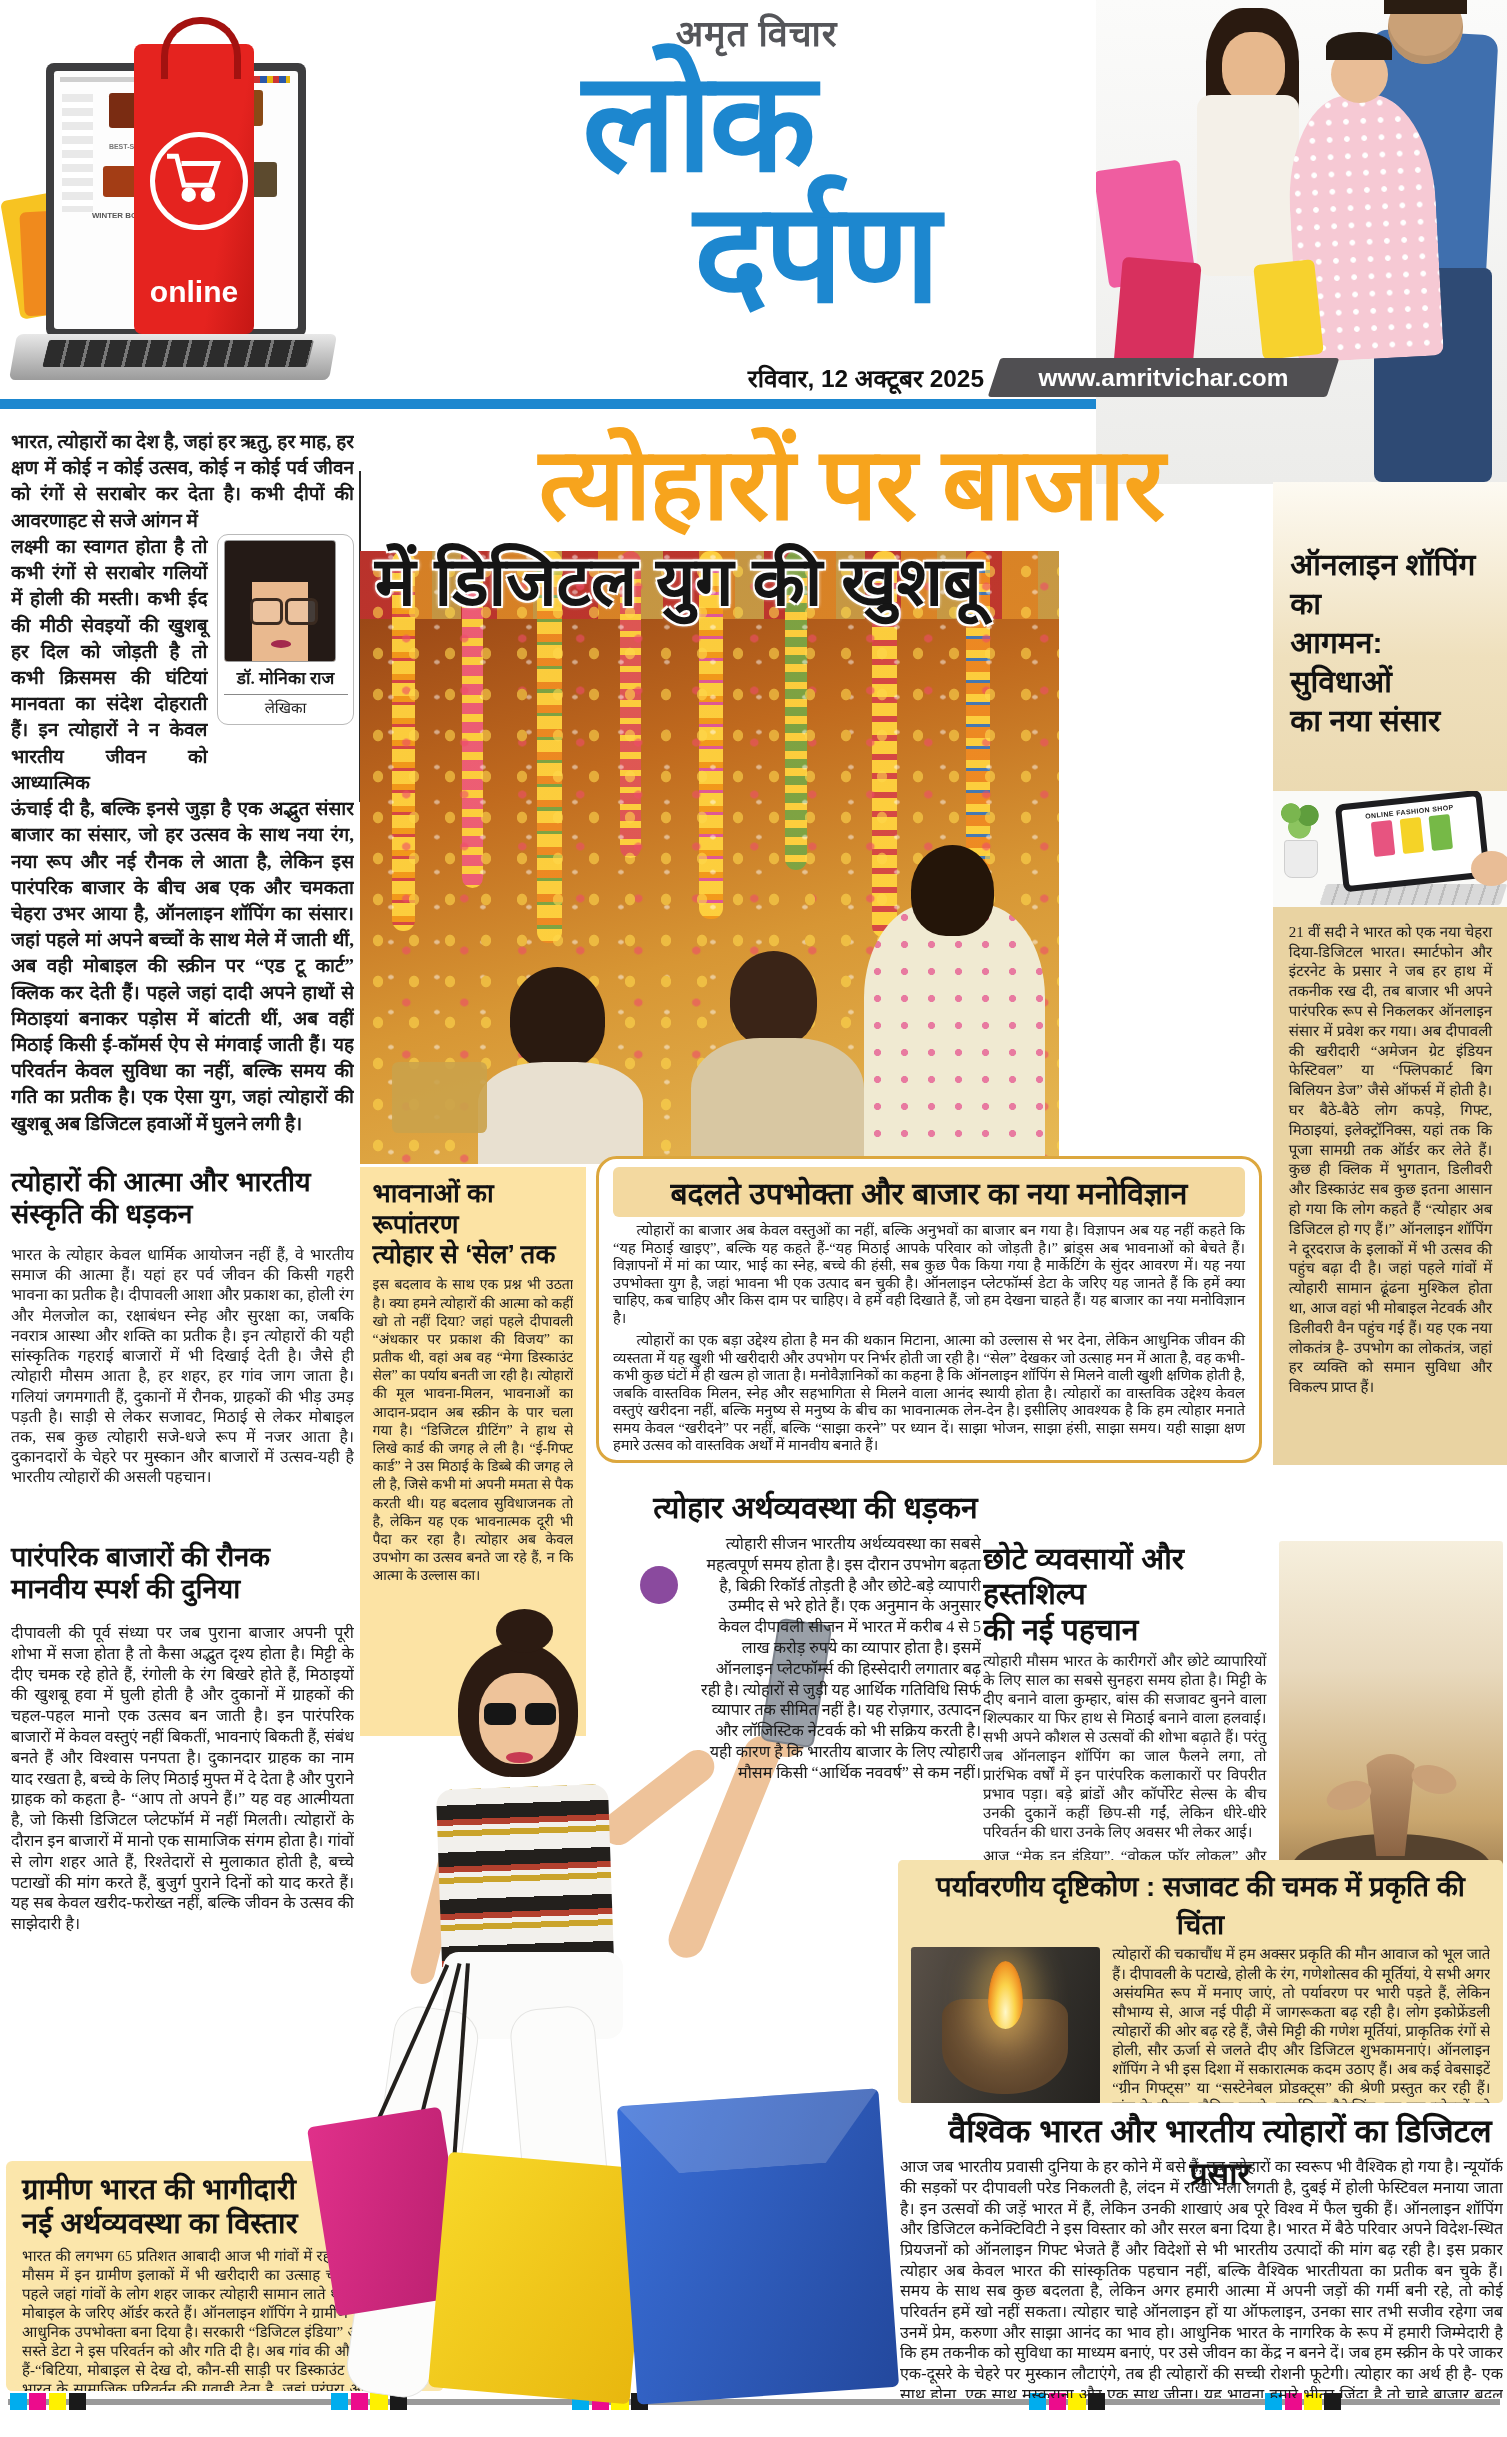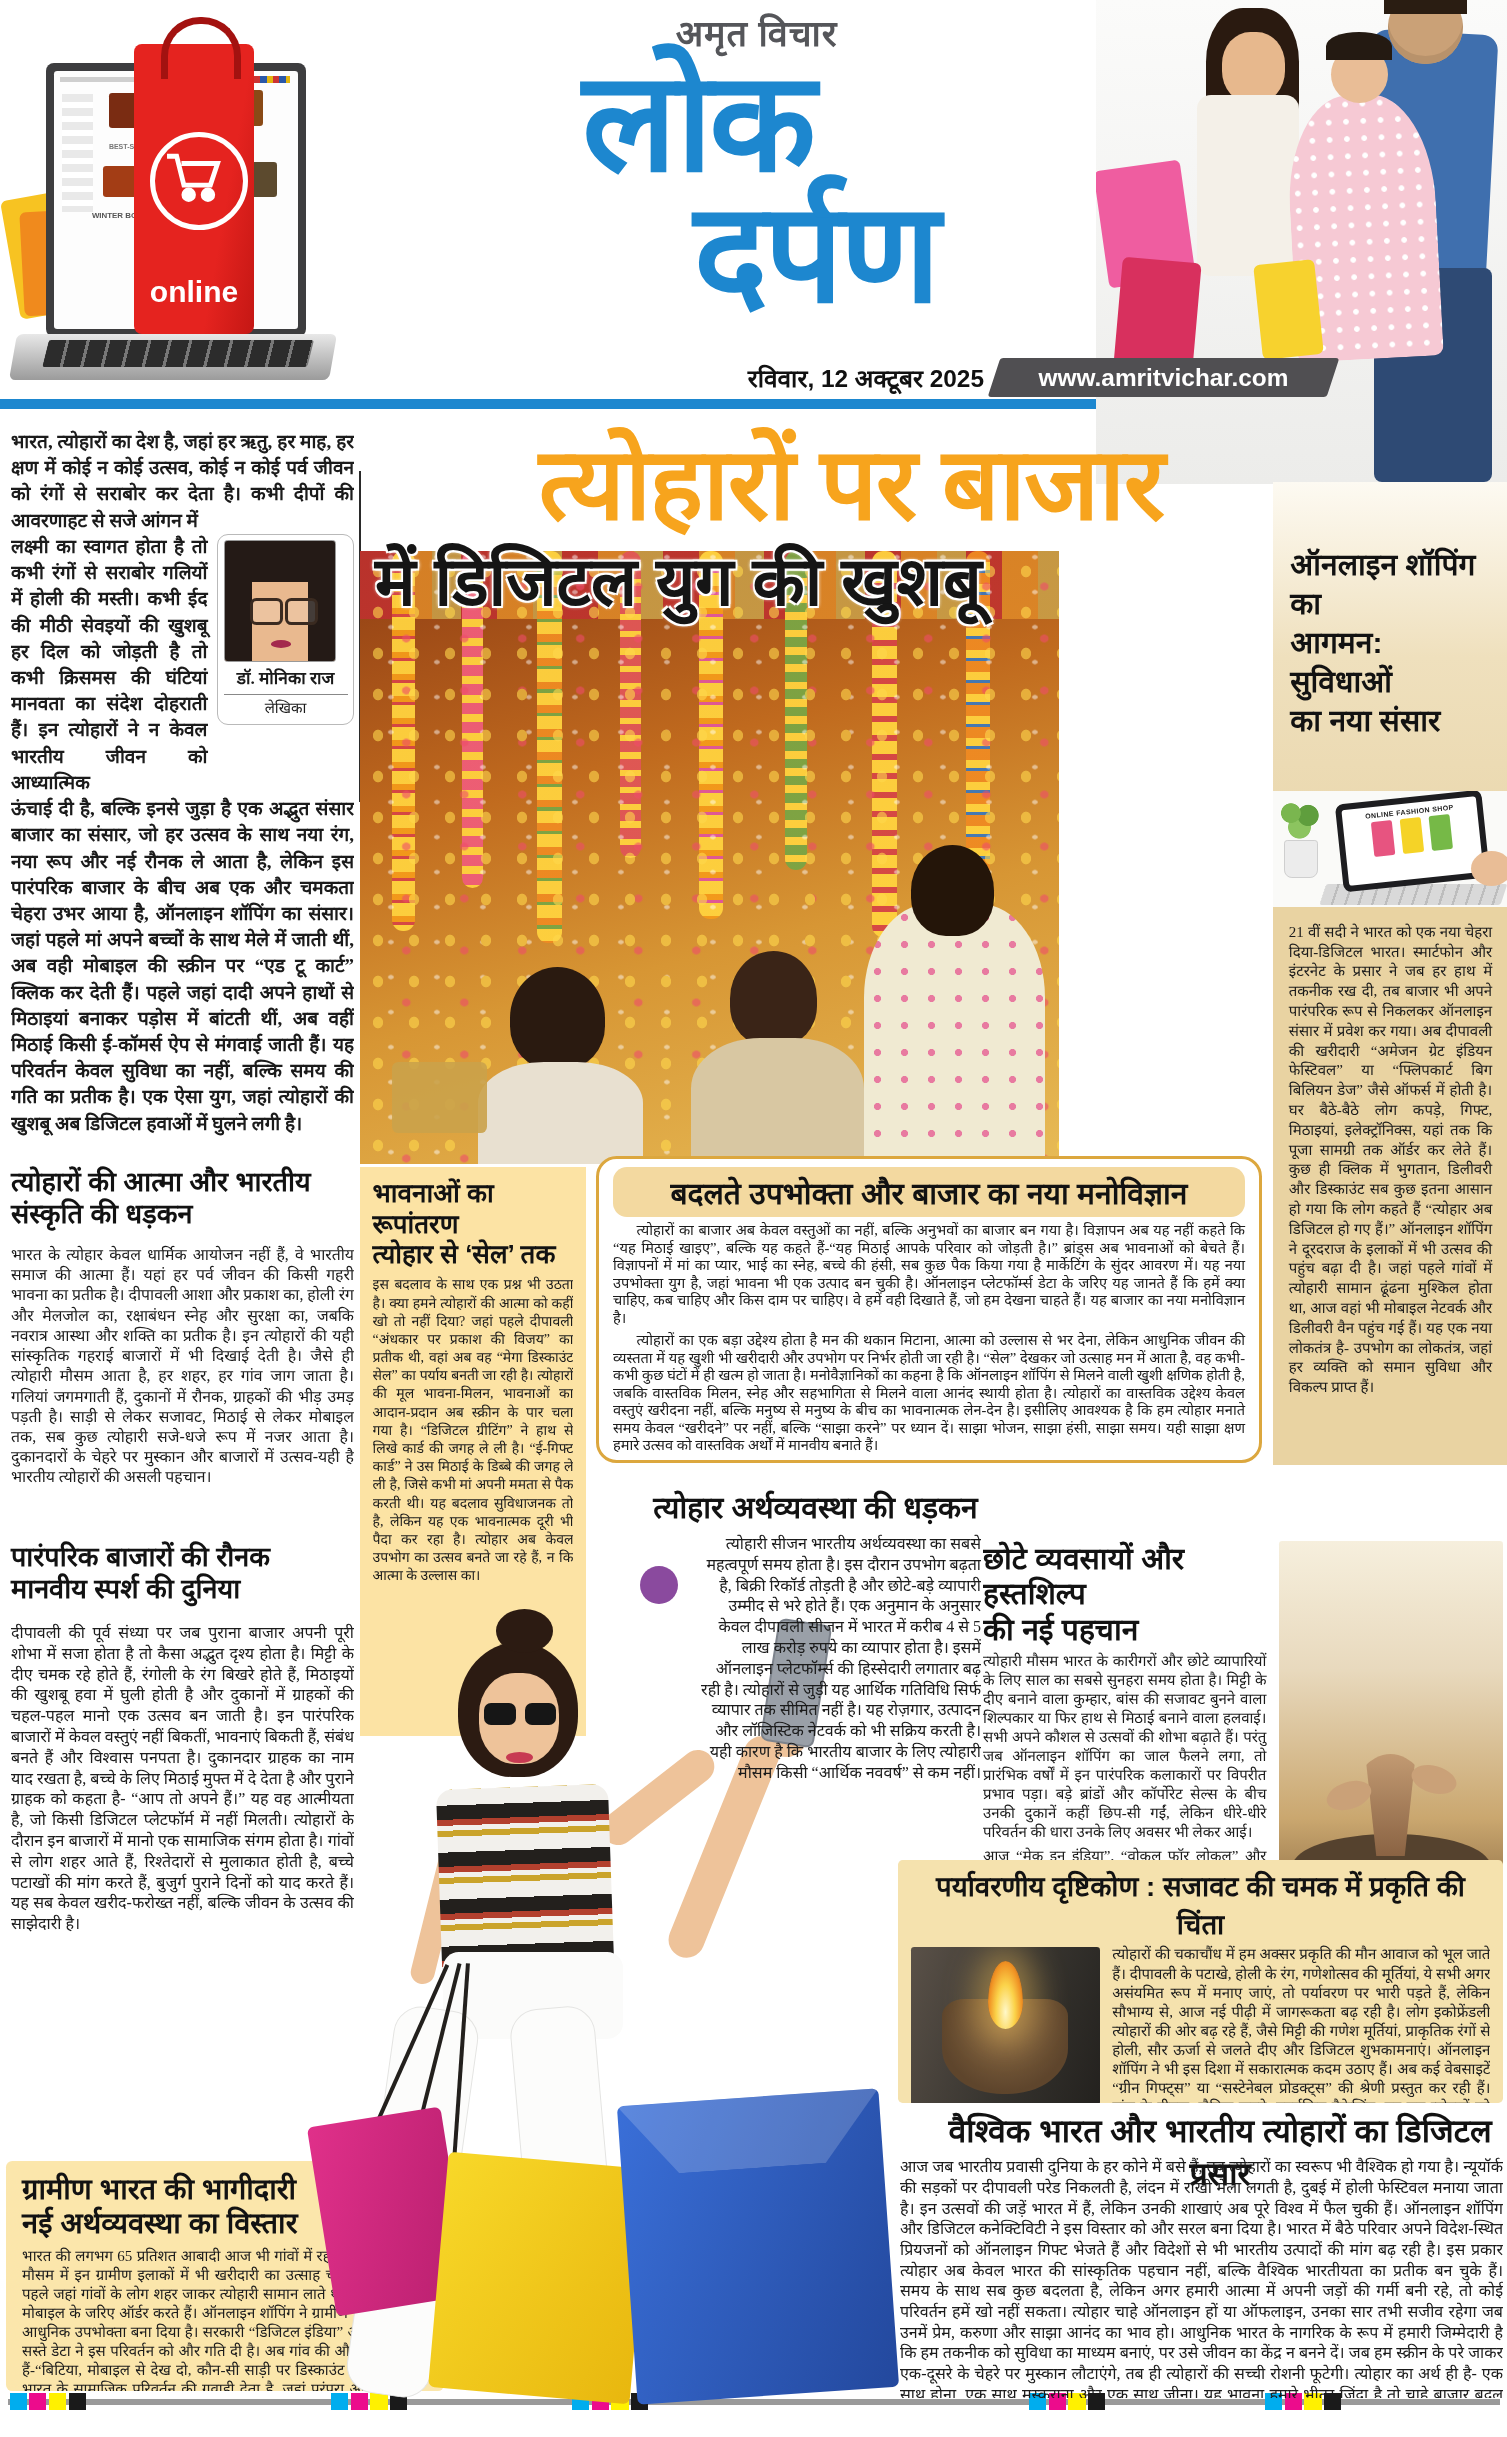--- a/index.html
+++ b/index.html
@@ -68,21 +68,21 @@
   #rural .sec-h{font-size:29px;}
   #rural-b{font-size:15px;line-height:1.27;margin-top:6.3px;width:398px;}
 
   
   #emotions{left:360px;top:1167px;width:226px;height:569px;background:#fce3a4;padding:11px 12.6px;box-sizing:border-box;z-index:2;}
   #emotions .sec-h{font-size:26px;}
   #emotions-b{font-size:14px;line-height:1.3;margin-top:6.3px;height:441px;}
 
   
   #psych{left:596px;top:1156px;width:666px;height:307px;background:#fff;border:3.2px solid #dca73e;border-radius:20.5px;box-sizing:border-box;padding:7.9px 14px;z-index:2;}
-  #psych-h{background:#f3d9a0;border-radius:14px;text-align:center;font-size:30px;font-weight:700;padding:4.7px 0;}
+  #psych-h{background:#f3d9a0;border-radius:6px;text-align:center;font-size:30px;font-weight:700;padding:4.7px 0;}
   #psych p{margin:5px 0 0 0;font-size:14.6px;line-height:1.2;text-indent:23.6px;}
 
   
   #econ-h{left:646px;top:1486px;width:339px;height:44px;font-size:30px;text-align:center;z-index:5;}
   #econ-b{left:696px;top:1534px;width:285px;height:446px;font-size:16px;line-height:1.3;text-align:right;z-index:5;}
 
   
   #sb{left:983px;top:1541px;width:520px;height:477px;z-index:2;}
   #sb .sec-h{font-size:30px;}
   #pottery{float:right;width:224px;height:370px;margin:0 0 9.5px 12.6px;border-radius:3.2px;position:relative;overflow:hidden;

